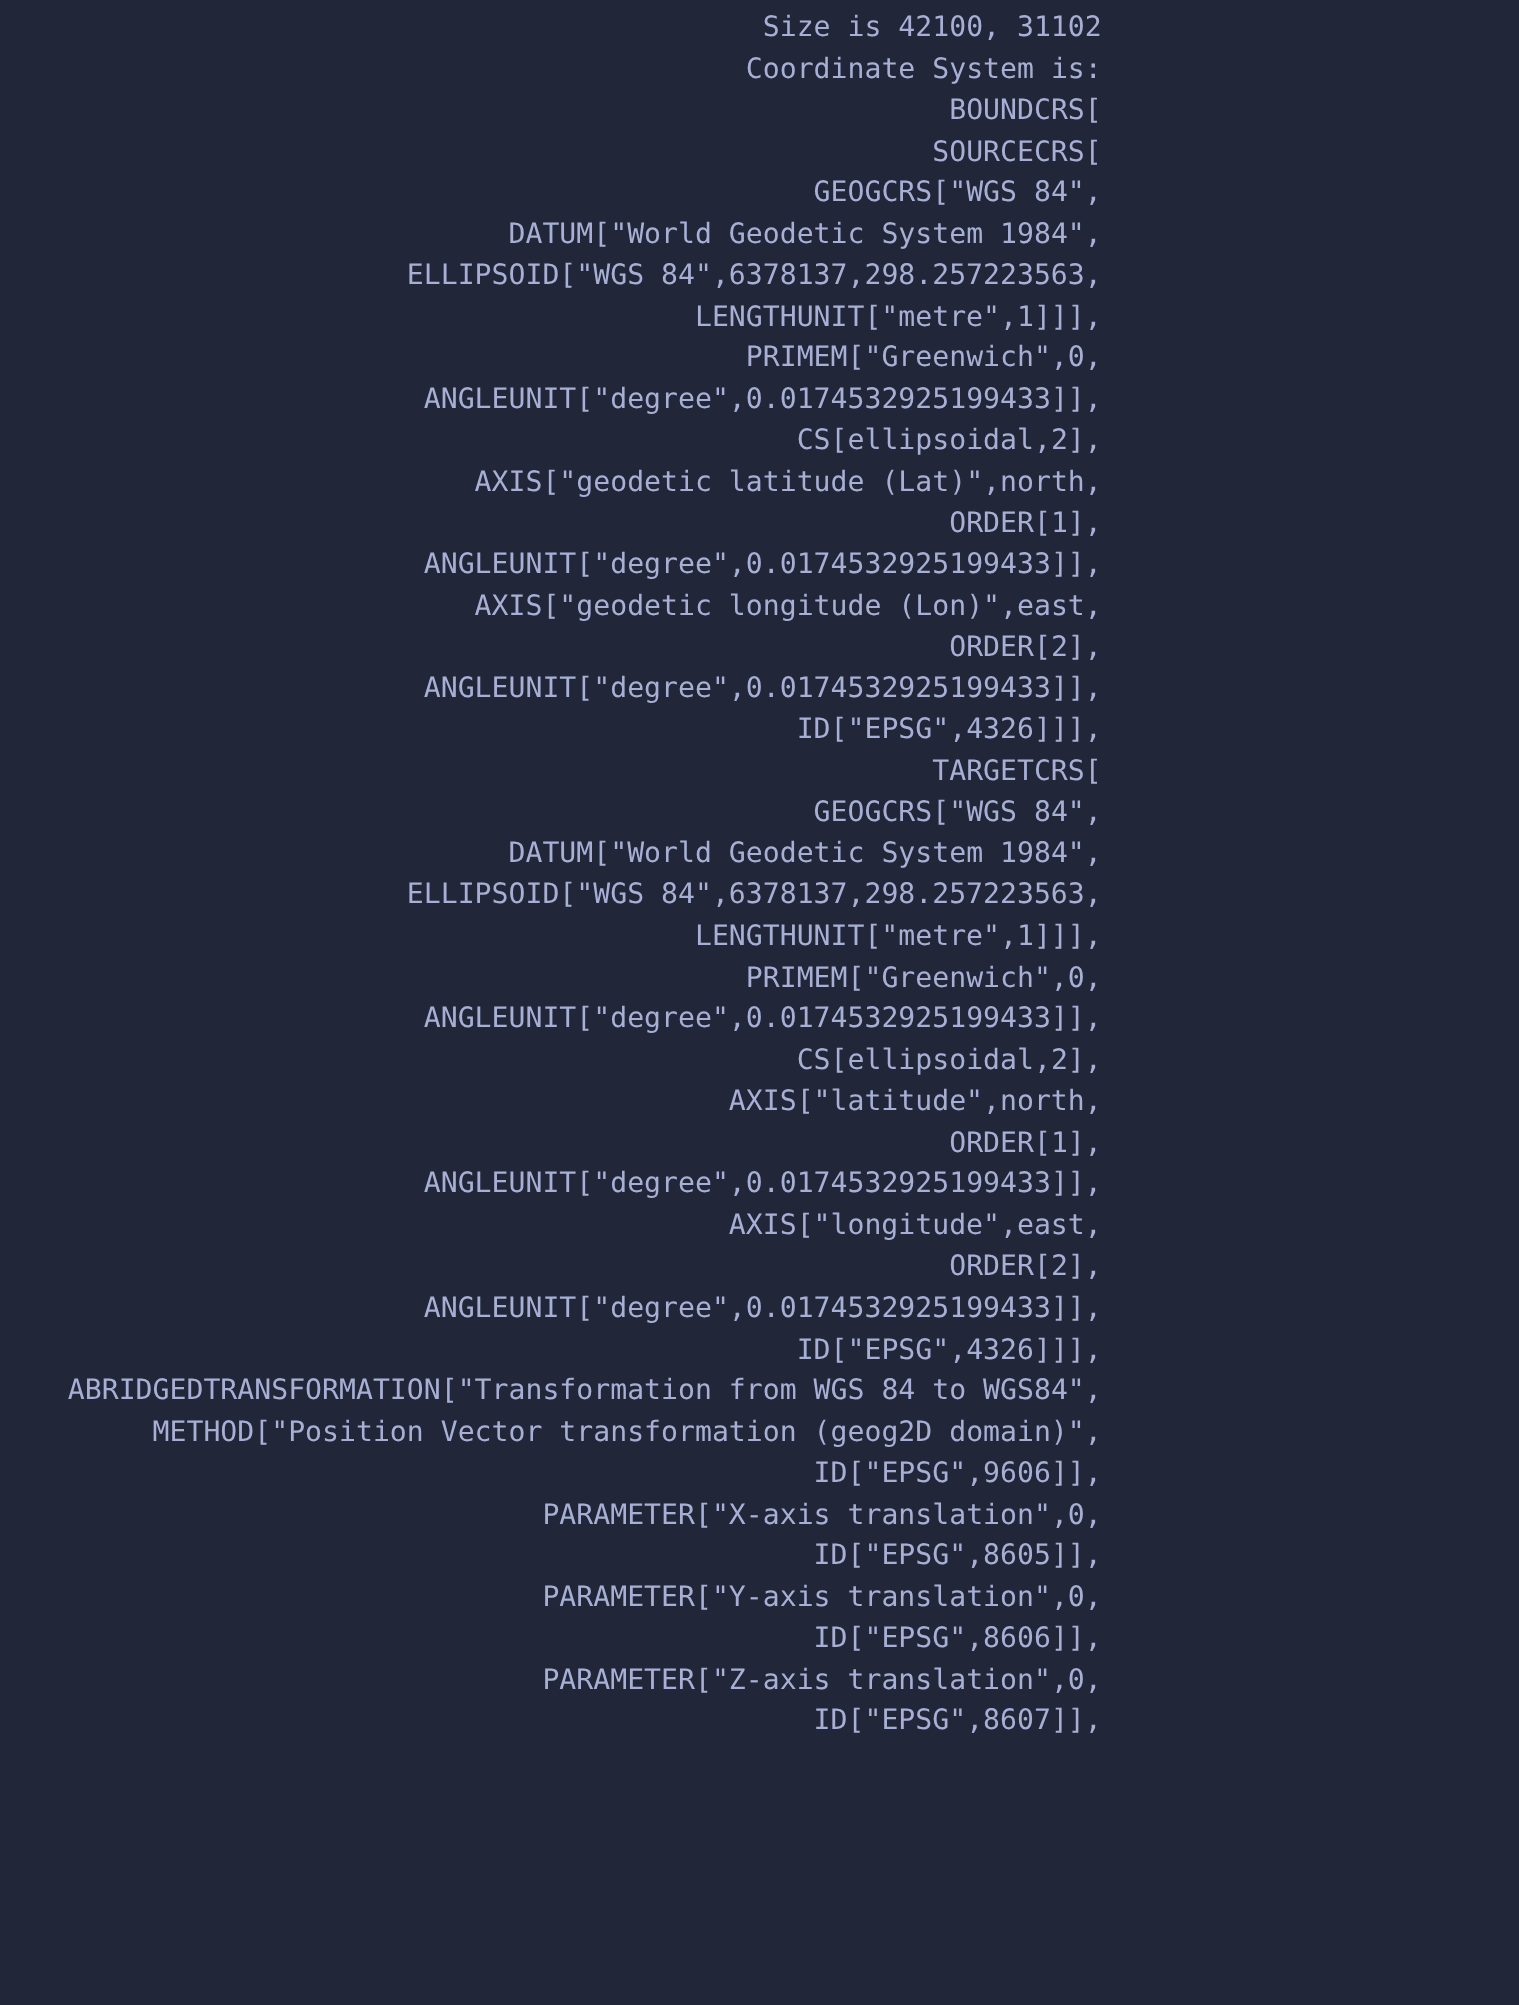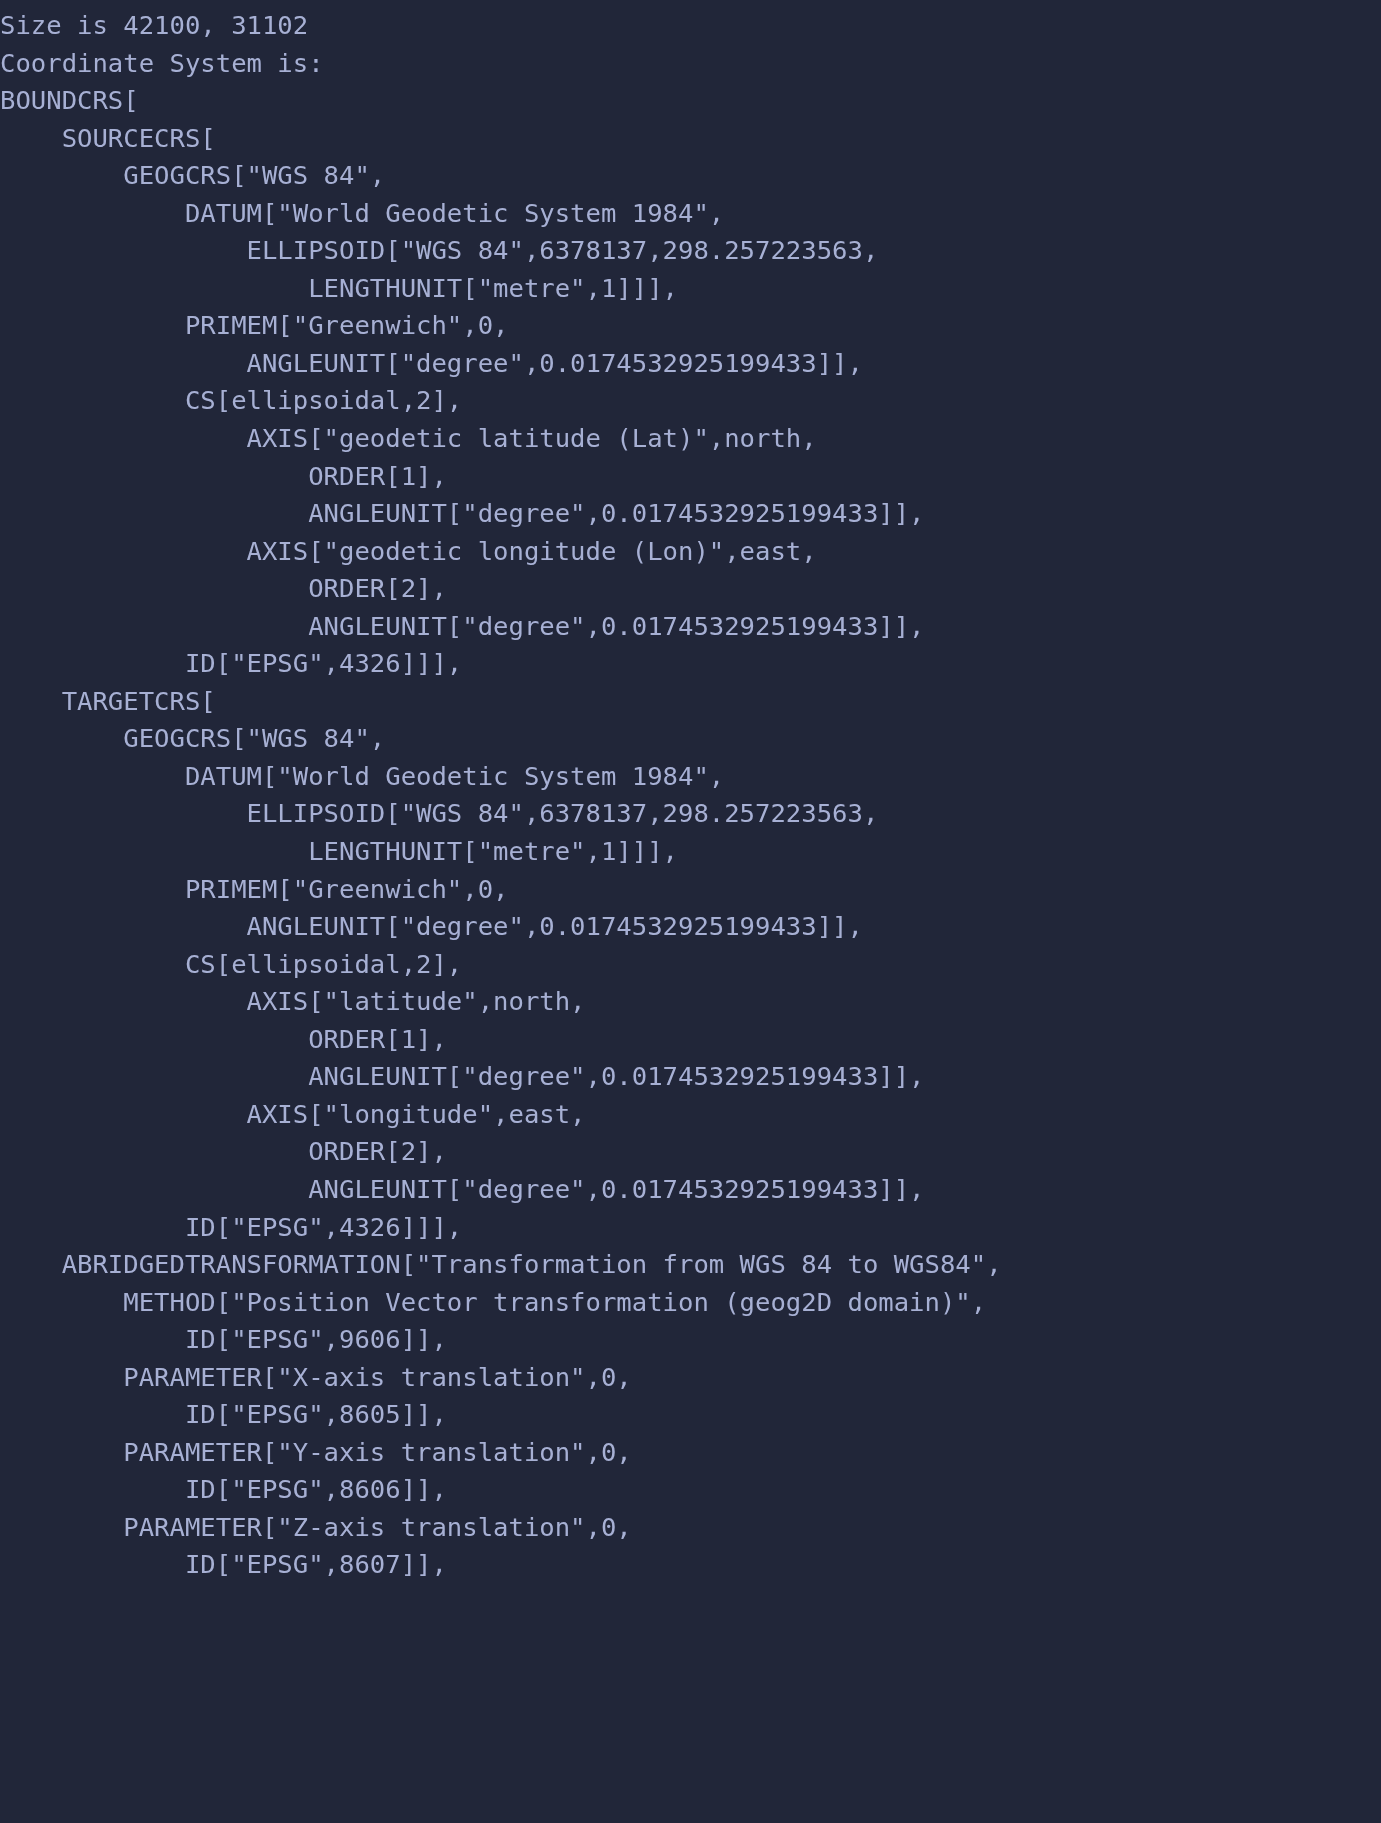--- a/index.html
+++ b/index.html
@@ -19,20 +19,21 @@
     background: #212639;
     color: #a7b0d4;
     font-family: "DejaVu Sans Mono", monospace;
     font-size: 25.6px;
     line-height: 37.55px;
     letter-spacing: 0px;
     padding: 0;
     box-sizing: border-box;
     overflow: hidden;
     position: relative;
+    text-align: right;
   }
   #terminal pre {
     margin: 0;
     padding: 0;
     font-family: inherit;
     font-size: inherit;
     line-height: inherit;
     color: inherit;
     white-space: pre;
     position: absolute;

